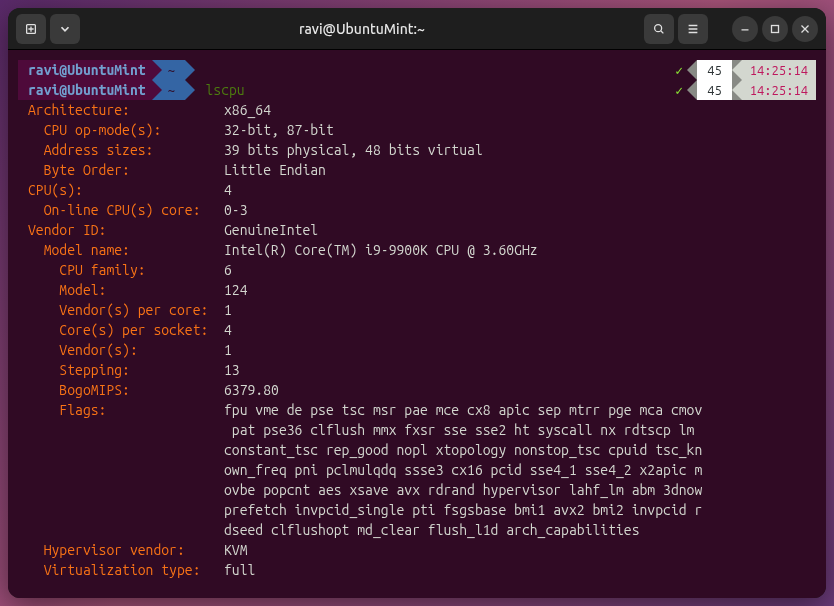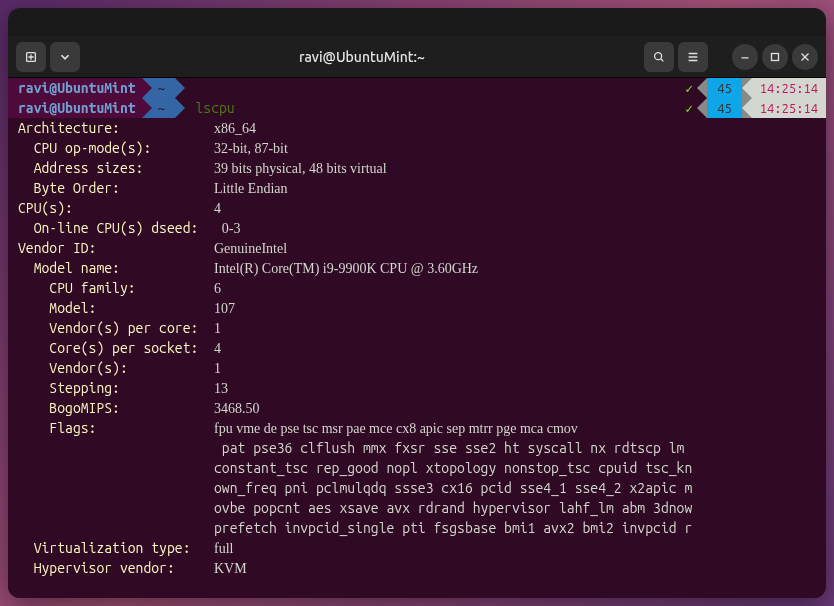--- a/index.html
+++ b/index.html
@@ -21,42 +21,41 @@
     display: flex;
     flex-direction: column;
   }
   .titlebar {
     height: 42px;
     background: #1e1e1e;
     display: flex;
     align-items: center;
     padding: 0 8px;
     border-bottom: 1px solid #000;
-    margin-top: 28px;
   }
   .tb-left { display: flex; gap: 4px; }
   .tb-center { flex: 1; text-align: center; color: #e8e8e8; font-size: 14px; font-family: 'Ubuntu', sans-serif; font-weight: 500; }
   .tb-right { display: flex; gap: 4px; align-items: center; }
   .tb-btn {
     width: 30px; height: 30px;
     background: #3a3a3a;
     border-radius: 6px;
     display: flex; align-items: center; justify-content: center;
     color: #e0e0e0;
     cursor: pointer;
     font-size: 14px;
   }
   .tb-btn.round { border-radius: 50%; width: 26px; height: 26px; background: #3a3a3a; }
   .tb-btn svg { width: 14px; height: 14px; }
   .tb-gap { width: 16px; }
   
   .terminal {
     flex: 1;
     background: #300a24;
-    padding: 0;
+    padding: 10px;
     font-size: 14px;
     line-height: 20px;
     color: #d3d7cf;
     overflow: hidden;
   }
   .prompt-line {
     display: flex;
     align-items: stretch;
     height: 20px;
   }
@@ -80,36 +79,36 @@
   .arrow-user { border-left: 10px solid #4e0a3a; background: #3465a4; }
   .arrow-tilde { border-left: 10px solid #3465a4; }
   .cmd { color: #4d7c0f; padding-left: 10px; }
   .prompt-flex { flex: 1; }
   .status-badge {
     display: flex;
     align-items: center;
     font-size: 13px;
   }
   .sb-check { background: #300a24; color: #8ae234; padding: 0 4px; }
-  .sb-num { background: #0ea5e9; color: #2e3436; padding: 0 10px; }
+  .sb-num { background: #ffffff; color: #2e3436; padding: 0 10px; }
   .sb-time { background: #d3d7cf; color: #be185d; padding: 0 8px; }
   .arrow-l {
     width: 0; height: 0;
     border-top: 10px solid transparent;
     border-bottom: 10px solid transparent;
   }
   .arrow-num { border-right: 10px solid #888a85; }
   .arrow-time { border-right: 10px solid #d3d7cf; background: #888a85; }
   
   .output {
     padding-left: 10px;
   }
   .line { white-space: pre; height: 20px; }
-  .lbl { color: #fef9c3; }
-  .val { color: #d3d7cf; font-family: Liberation Serif, serif; }
+  .lbl { color: #f97316; }
+  .val { color: #d3d7cf; }
 </style>
 </head>
 <body>
 
 <div class="window">
   <div class="titlebar">
     <div class="tb-left">
       <div class="tb-btn">
         <svg viewBox="0 0 16 16" fill="none" stroke="currentColor" stroke-width="1.5">
             <rect x="3" y="3" width="10" height="10" rx="1"></rect>
@@ -186,33 +185,34 @@
         <span class="sb-time">14:25:14</span>
       </span>
     </div>
 
     <div class="output" id="output">
         <div class="line"><span class="lbl">Architecture:            </span><span class="val">x86_64</span></div>
         <div class="line"><span class="lbl">  CPU op-mode(s):        </span><span class="val">32-bit, 87-bit</span></div>
         <div class="line"><span class="lbl">  Address sizes:         </span><span class="val">39 bits physical, 48 bits virtual</span></div>
         <div class="line"><span class="lbl">  Byte Order:            </span><span class="val">Little Endian</span></div>
         <div class="line"><span class="lbl">CPU(s):                  </span><span class="val">4</span></div>
-        <div class="line"><span class="lbl">  On-line CPU(s) dseed:   </span><span class="val">0-3</span></div>
+        <div class="line"><span class="lbl">  On-line CPU(s) core:   </span><span class="val">0-3</span></div>
         <div class="line"><span class="lbl">Vendor ID:               </span><span class="val">GenuineIntel</span></div>
         <div class="line"><span class="lbl">  Model name:            </span><span class="val">Intel(R) Core(TM) i9-9900K CPU @ 3.60GHz</span></div>
         <div class="line"><span class="lbl">    CPU family:          </span><span class="val">6</span></div>
-        <div class="line"><span class="lbl">    Model:               </span><span class="val">107</span></div>
+        <div class="line"><span class="lbl">    Model:               </span><span class="val">124</span></div>
         <div class="line"><span class="lbl">    Vendor(s) per core:  </span><span class="val">1</span></div>
         <div class="line"><span class="lbl">    Core(s) per socket:  </span><span class="val">4</span></div>
         <div class="line"><span class="lbl">    Vendor(s):           </span><span class="val">1</span></div>
         <div class="line"><span class="lbl">    Stepping:            </span><span class="val">13</span></div>
-        <div class="line"><span class="lbl">    BogoMIPS:            </span><span class="val">3468.50</span></div>
+        <div class="line"><span class="lbl">    BogoMIPS:            </span><span class="val">6379.80</span></div>
         <div class="line"><span class="lbl">    Flags:               </span><span class="val">fpu vme de pse tsc msr pae mce cx8 apic sep mtrr pge mca cmov</span></div>
         <div class="fl line">                          pat pse36 clflush mmx fxsr sse sse2 ht syscall nx rdtscp lm </div>
         <div class="fl line">                         constant_tsc rep_good nopl xtopology nonstop_tsc cpuid tsc_kn</div>
         <div class="fl line">                         own_freq pni pclmulqdq ssse3 cx16 pcid sse4_1 sse4_2 x2apic m</div>
         <div class="fl line">                         ovbe popcnt aes xsave avx rdrand hypervisor lahf_lm abm 3dnow</div>
         <div class="fl line">                         prefetch invpcid_single pti fsgsbase bmi1 avx2 bmi2 invpcid r</div>
+        <div class="fl line">                         dseed clflushopt md_clear flush_l1d arch_capabilities</div>
+        <div class="line"><span class="lbl">  Hypervisor vendor:     </span><span class="val">KVM</span></div>
         <div class="line"><span class="lbl">  Virtualization type:   </span><span class="val">full</span></div>
-        <div class="line"><span class="lbl">  Hypervisor vendor:     </span><span class="val">KVM</span></div>
       </div>
   </div>
 </div>
 
 </body></html>

